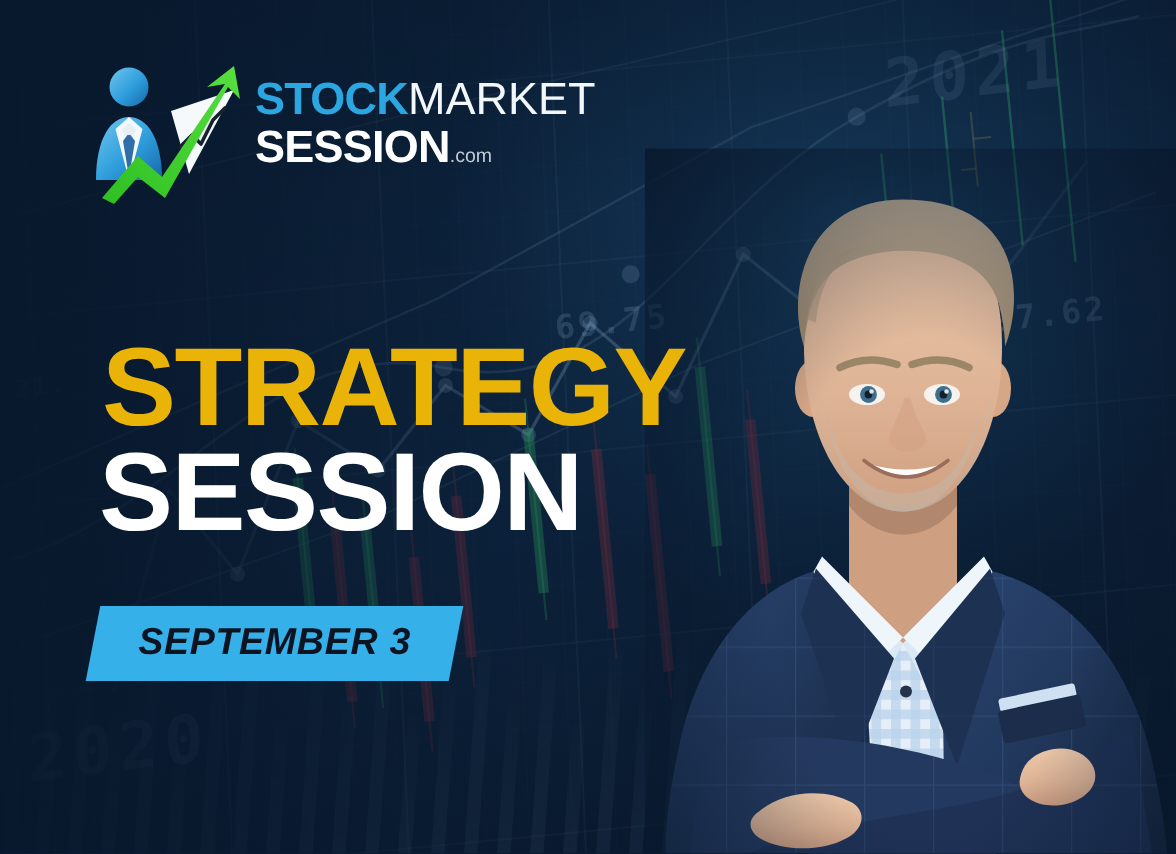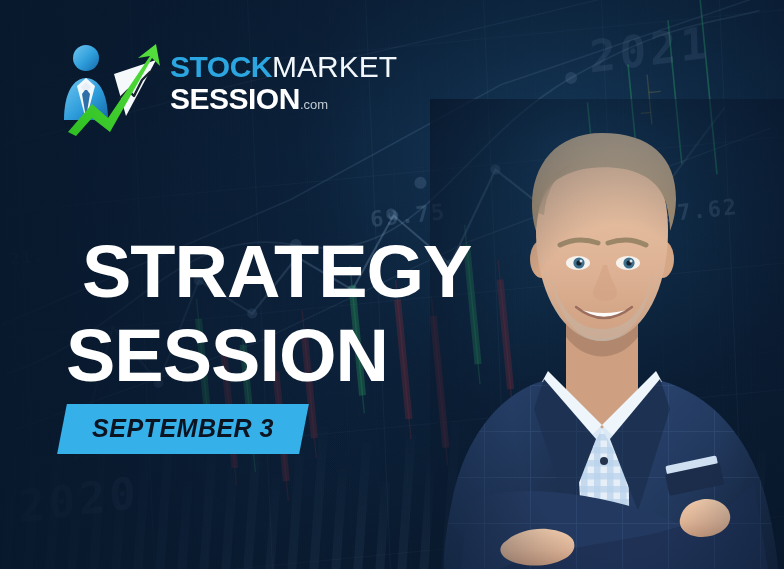--- a/index.html
+++ b/index.html
@@ -99,22 +99,22 @@
   .logo-l1{font-size:30px;font-weight:700;letter-spacing:-.5px;white-space:nowrap;}
   .logo-l2{font-size:30px;font-weight:700;letter-spacing:-.5px;white-space:nowrap;margin-top:2px;}
   .lg-stock{color:#2ba6e0;}
   .lg-market{color:#f2f7fb;font-weight:400;letter-spacing:0px;}
   .lg-mentor{color:#ffffff;}
   .lg-com{color:#c3ccd4;font-weight:400;font-size:13px;letter-spacing:0px;}
 
   
   .headline{position:absolute;left:66px;top:222px;}
   .hl-1{
-    font-size:74px;font-weight:700;color:#ffffff;
-    letter-spacing:-1px;line-height:.92;margin:16px;white-space:nowrap;
+    font-size:74px;font-weight:700;color:#eab308;
+    letter-spacing:-1px;line-height:.92;margin:2px;white-space:nowrap;
   }
   .hl-2{
     font-size:74px;font-weight:700;color:#ffffff;
     letter-spacing:-1px;line-height:.92;margin:0;white-space:nowrap;
   }
 
   
   .date-badge{
     position:absolute;left:62px;top:404px;
     background:#35b0e8;

